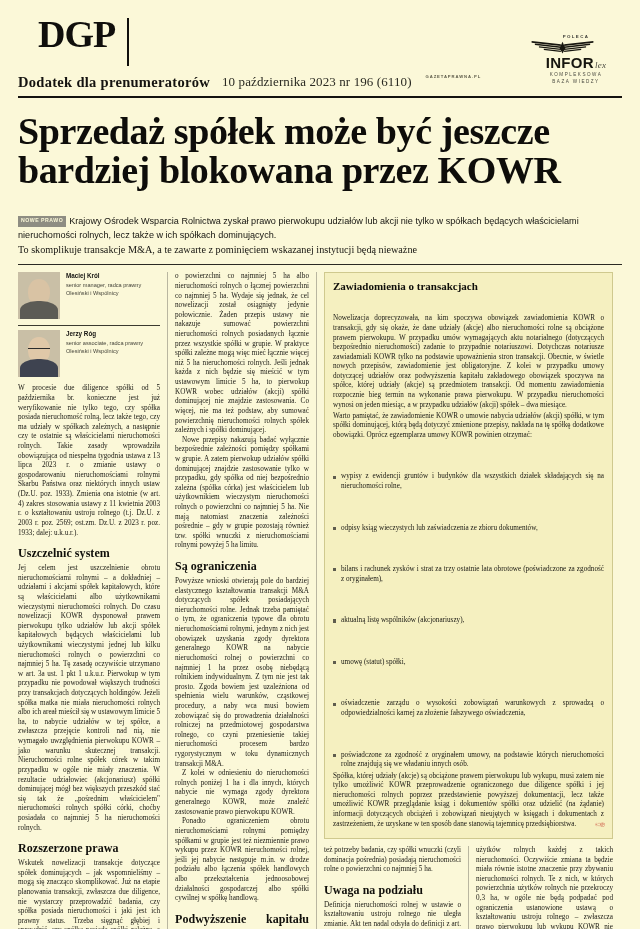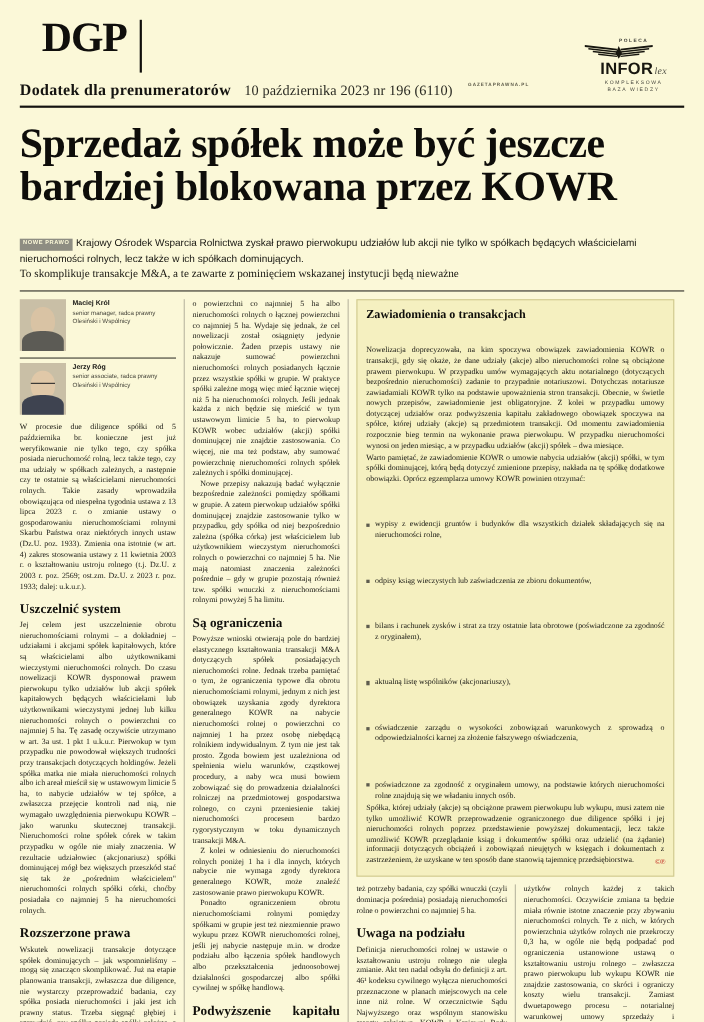--- a/index.html
+++ b/index.html
@@ -460,20 +460,21 @@
       <div class="hl-box">
         <div class="hl-title">Zawiadomienia o transakcjach</div>
         <div class="hl-body">
           <p>Nowelizacja doprecyzowała, na kim spoczywa obowiązek zawiadomienia KOWR o transakcji, gdy się okaże, że dane udziały (akcje) albo nieruchomości rolne są obciążone prawem pierwokupu. W przypadku umów wymagających aktu notarialnego (dotyczących bezpośrednio nieruchomości) zadanie to przypadnie notariuszowi. Dotychczas notariusze zawiadamiali KOWR tylko na podstawie upoważnienia stron transakcji. Obecnie, w świetle nowych przepisów, zawiadomienie jest obligatoryjne. Z kolei w przypadku umowy dotyczącej udziałów oraz podwyższenia kapitału zakładowego obowiązek spoczywa na spółce, której udziały (akcje) są przedmiotem transakcji. Od momentu zawiadomienia rozpocznie bieg termin na wykonanie prawa pierwokupu. W przypadku nieruchomości wynosi on jeden miesiąc, a w przypadku udziałów (akcji) spółek – dwa miesiące.</p>
           <p>Warto pamiętać, że zawiadomienie KOWR o umowie nabycia udziałów (akcji) spółki, w tym spółki dominującej, którą będą dotyczyć zmienione przepisy, nakłada na tę spółkę dodatkowe obowiązki. Oprócz egzemplarza umowy KOWR powinien otrzymać:</p>
           <ul class="hl-list">
             <li>wypisy z ewidencji gruntów i budynków dla wszystkich działek składających się na nieruchomości rolne,</li>
             <li>odpisy ksiąg wieczystych lub zaświadczenia ze zbioru dokumentów,</li>
             <li>bilans i rachunek zysków i strat za trzy ostatnie lata obrotowe (poświadczone za zgodność z oryginałem),</li>
             <li>aktualną listę wspólników (akcjonariuszy),</li>
+            <li>umowę (statut) spółki,</li>
             <li>oświadczenie zarządu o wysokości zobowiązań warunkowych z sprowadzą o odpowiedzialności karnej za złożenie fałszywego oświadczenia,</li>
             <li>poświadczone za zgodność z oryginałem umowy, na podstawie których nieruchomości rolne znajdują się we władaniu innych osób.</li>
           </ul>
           <p><span>Spółka, której udziały (akcje) są obciążone prawem pierwokupu lub wykupu, musi zatem nie tylko umożliwić KOWR przeprowadzenie ograniczonego due diligence spółki i jej nieruchomości rolnych poprzez przedstawienie powyższej dokumentacji, lecz także umożliwić KOWR przeglądanie ksiąg i dokumentów spółki oraz udzielić (na żądanie) informacji dotyczących obciążeń i zobowiązań nieujętych w księgach i dokumentach z zastrzeżeniem, że uzyskane w ten sposób dane stanowią tajemnicę przedsiębiorstwa.</span><span class="endmark">©℗</span></p>
         </div>
       </div>
 
       <div class="twocol-box" style="flex:1;">
         <div class="tb-col" style="width:142px;">
           <div class="body-text">

